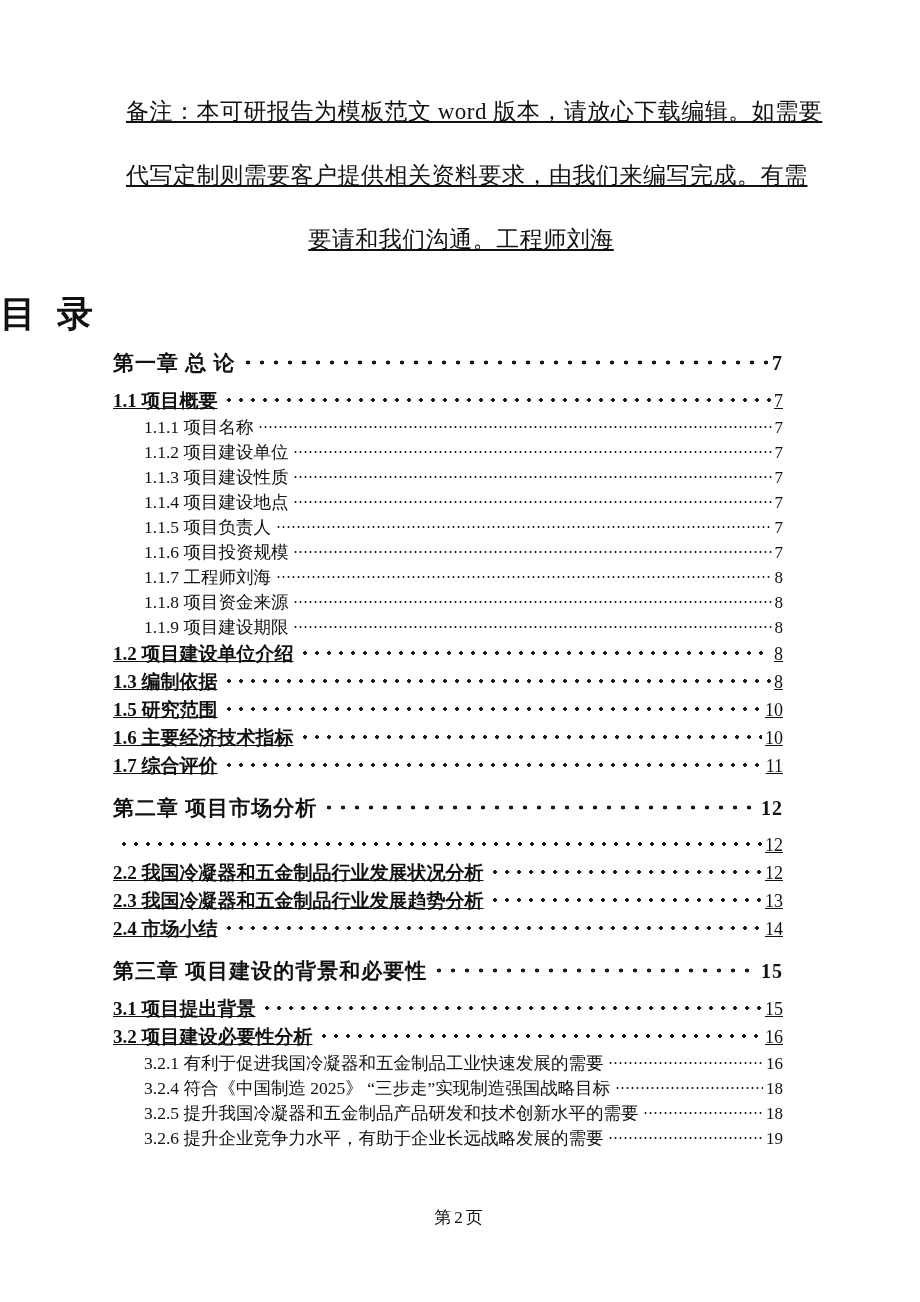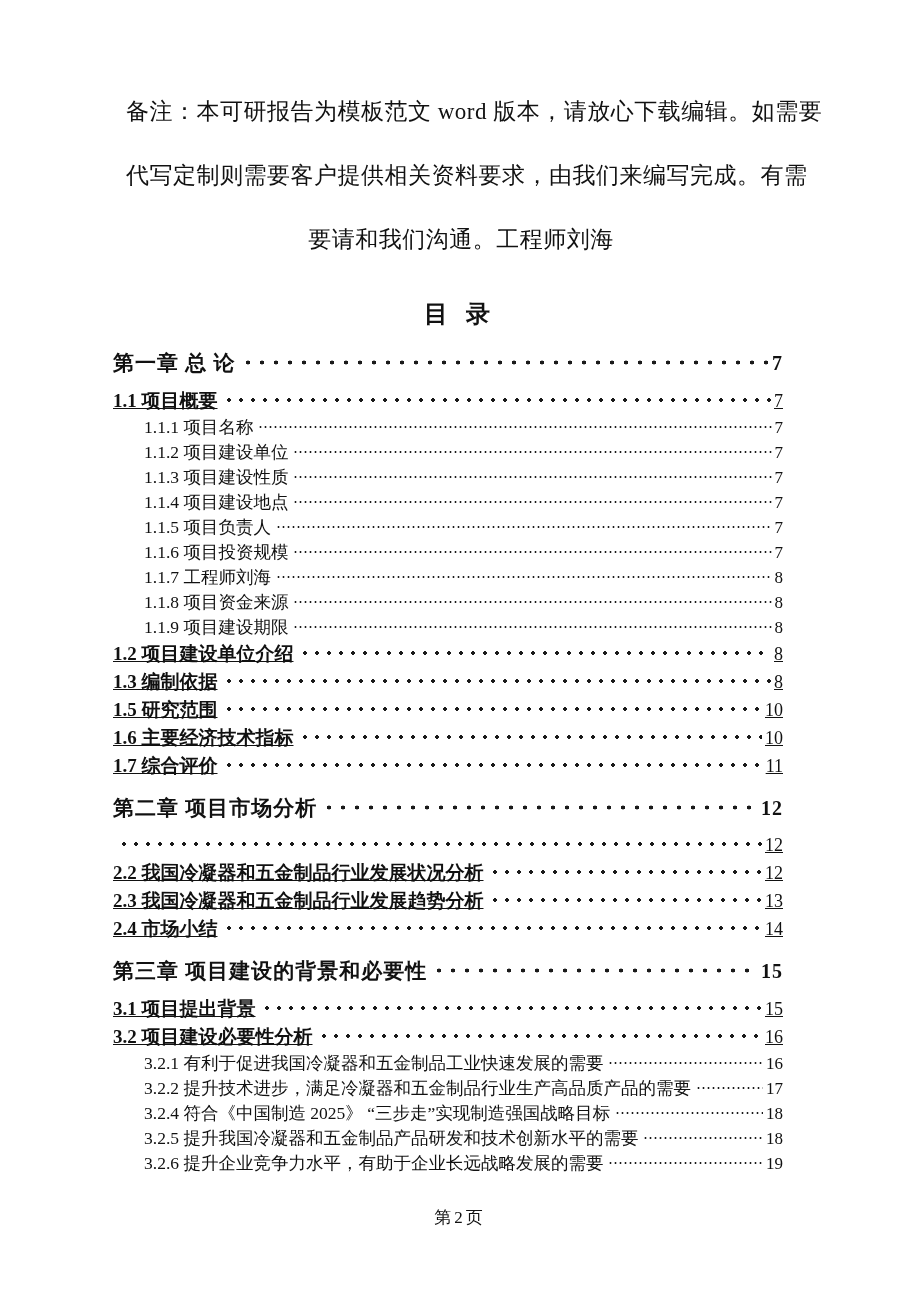--- a/index.html
+++ b/index.html
@@ -11,25 +11,25 @@
     position: relative;
     overflow: hidden;
   }
   .note {
     margin: 80px 124px 0 126px;
     font-size: 23px;
     line-height: 64px;
     text-align: center;
     letter-spacing: 0.5px;
   }
-  .note-line { display: block; white-space: nowrap; }
+  .note-line { display: block; white-space: nowrap; text-decoration: underline; }
   .toc-title {
     margin: 24px 0 0 0;
-    text-align: center;
-    font-size: 24px;
+    text-align: left;
+    font-size: 36px;
     font-weight: bold;
     letter-spacing: 6px;
     line-height: 36px;
   }
   .toc {
     margin: 16px 137px 7px 113px;
   }
   .row {
     display: flex;
     align-items: baseline;
@@ -227,25 +227,20 @@
         <span class="lbl">3.2 项目建设必要性分析</span>
         <span class="leader"></span>
         <span class="pg">16</span>
       </div>
       <div class="row l3-row">
         <span class="lbl">3.2.1 有利于促进我国冷凝器和五金制品工业快速发展的需要</span>
         <span class="leader"></span>
         <span class="pg">16</span>
       </div>
       <div class="row l3-row">
-        <span class="lbl">3.2.2 提升技术进步，满足冷凝器和五金制品行业生产高品质产品的需要</span>
-        <span class="leader"></span>
-        <span class="pg">17</span>
-      </div>
-      <div class="row l3-row">
         <span class="lbl">3.2.4 符合《中国制造 2025》 “三步走”实现制造强国战略目标</span>
         <span class="leader"></span>
         <span class="pg">18</span>
       </div>
       <div class="row l3-row">
         <span class="lbl">3.2.5 提升我国冷凝器和五金制品产品研发和技术创新水平的需要</span>
         <span class="leader"></span>
         <span class="pg">18</span>
       </div>
       <div class="row l3-row">

